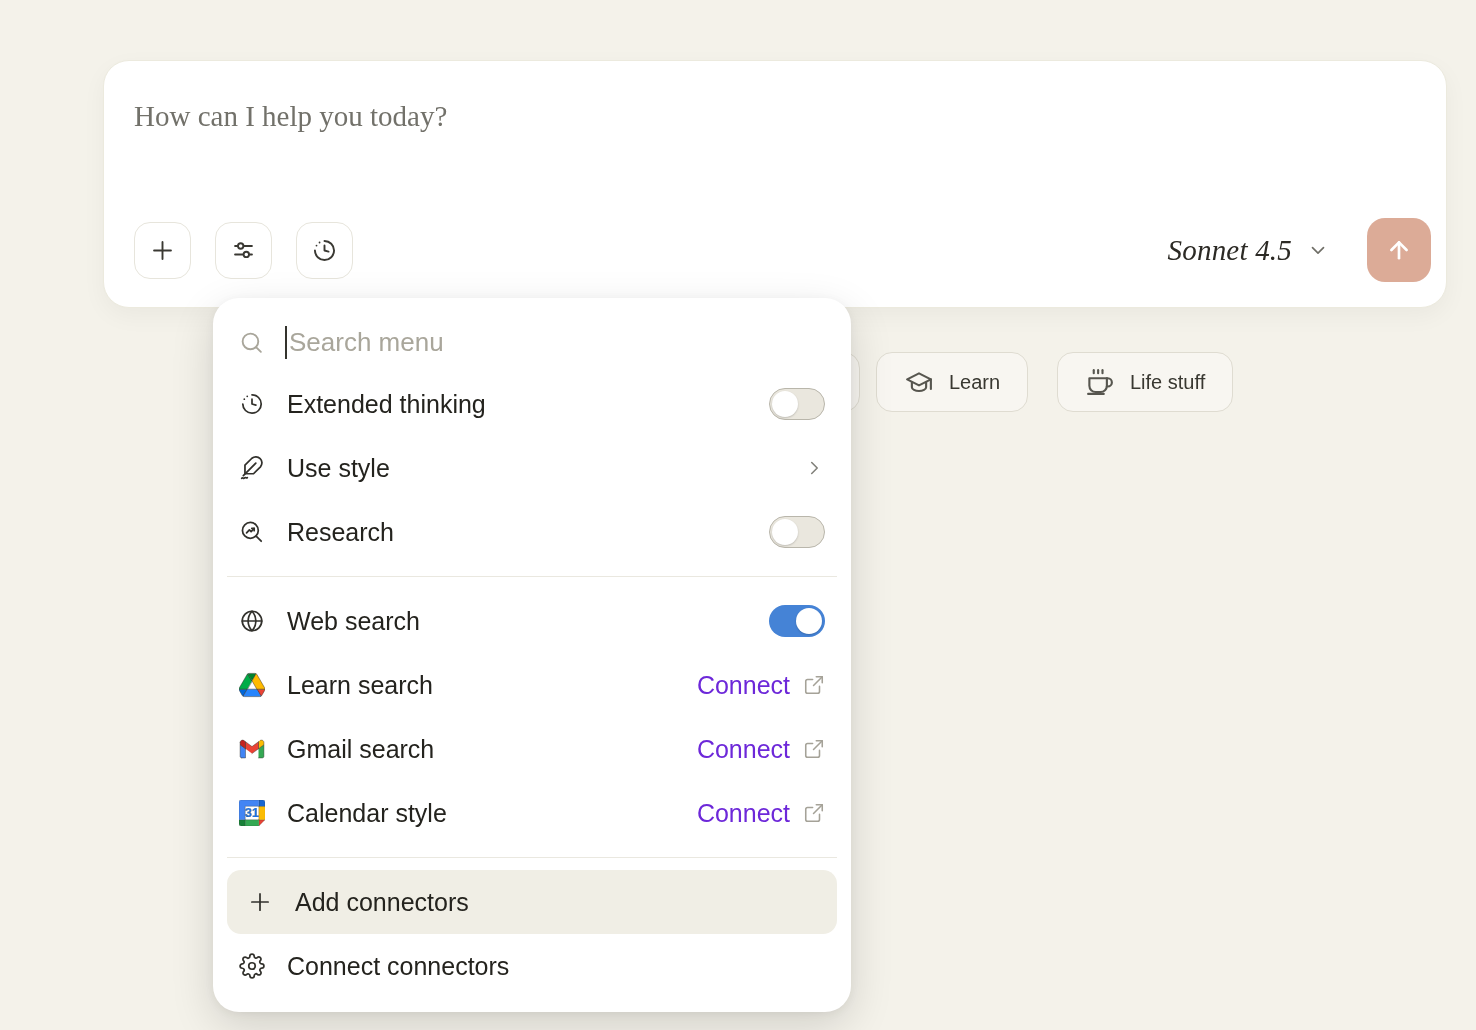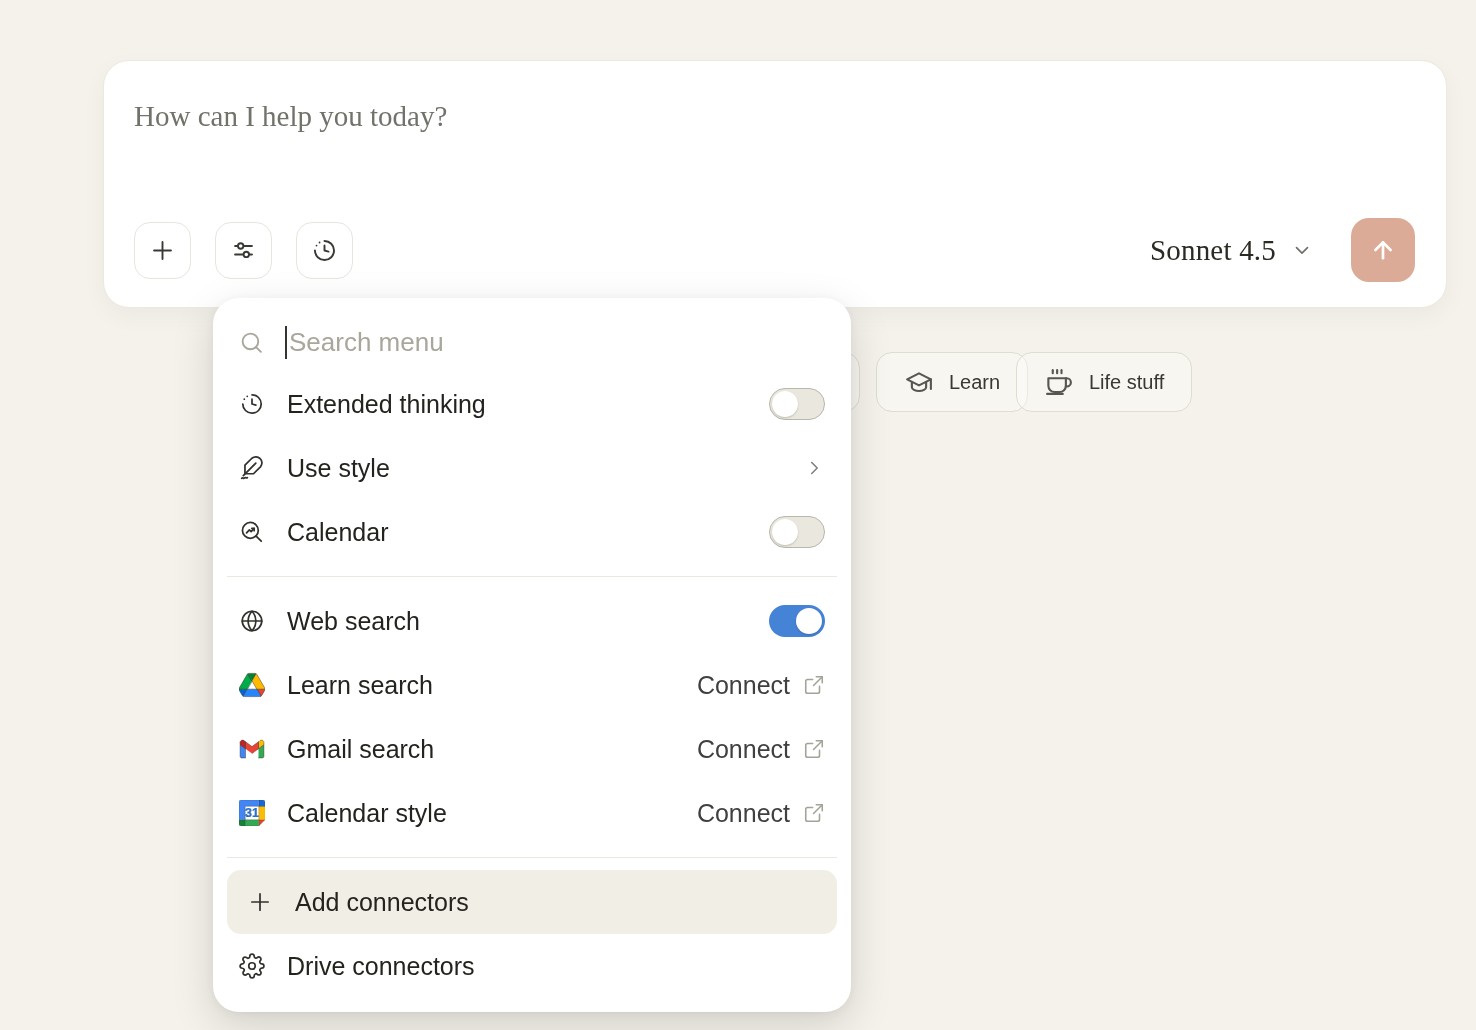--- a/index.html
+++ b/index.html
@@ -27,22 +27,22 @@
   }
   .composer textarea::placeholder { color:#72716a; opacity:1; }
   .toolbar-left { position:absolute; left:30px; top:161px; display:flex; gap:24px; }
   .icon-btn {
     width:57px; height:57px; background:#fff; border:1px solid #e7e5dc;
     border-radius:16px; display:flex; align-items:center; justify-content:center;
     cursor:pointer;
   }
   .icon-btn svg { width:27px; height:27px; stroke:#3a3933; fill:none; stroke-width:1.7; stroke-linecap:round; stroke-linejoin:round; }
   .composer-right {
-    position:absolute; right:31px; top:157px; height:64px;
-    display:flex; align-items:center; gap:38px;
+    position:absolute; right:15px; top:157px; height:64px;
+    display:flex; align-items:center; gap:38px;font-style:italic;
   }
   .model-select { display:flex; align-items:center; gap:15px; cursor:pointer; }
   .model-select .model-label {
     font-family:"Liberation Serif","DejaVu Serif",serif;
     font-size:29px; color:#2c2a25; letter-spacing:.2px;
   }
   .model-select svg { width:22px; height:22px; stroke:#6f6e67; fill:none; stroke-width:1.8; stroke-linecap:round; stroke-linejoin:round; }
   .send-btn {
     width:64px; height:64px; border-radius:18px; background:#dcab97; border:none;
     display:flex; align-items:center; justify-content:center; cursor:pointer;
@@ -57,21 +57,21 @@
     background:rgba(255,255,255,.35);
     font-size:20px; color:#393831; cursor:pointer; z-index:1;
   }
   .chip svg { width:30px; height:30px; stroke:#57564f; fill:none; stroke-width:1.7; stroke-linecap:round; stroke-linejoin:round; }
   .chip-partial {
     position:absolute; left:700px; top:352px; width:160px; height:60px;
     border:1px solid #dfdcd1; border-radius:16px; background:rgba(255,255,255,.35);
     z-index:1; cursor:pointer;
   }
   #chip-learn { left:876px; }
-  #chip-life  { left:1016px; }
+  #chip-life  { left:1057px; }
 
   
   .menu {
     position:absolute; left:213px; top:298px; width:638px;
     background:#ffffff; border-radius:26px;
     box-shadow:0 14px 44px rgba(0,0,0,.14), 0 2px 10px rgba(0,0,0,.05);
     padding:14px 0; z-index:5;
   }
   .search-row { position:relative; display:flex; align-items:center; height:60px; padding:0 26px; gap:20px; }
   .search-row svg { width:25px; height:25px; stroke:#a9a69b; fill:none; stroke-width:1.8; stroke-linecap:round; }
@@ -92,21 +92,21 @@
   .menu-item.highlight { background:#f0eee5; border-radius:14px; margin:0 14px; padding:0 20px; }
 
   .divider { height:1px; background:#eae8e0; margin:12px 14px; }
 
   .toggle { position:relative; width:56px; height:32px; border-radius:16px; flex:0 0 56px; cursor:pointer; }
   .toggle.off { background:#eae7de; border:1.5px solid #b9b6ab; }
   .toggle.off .knob { position:absolute; left:2px; top:1.5px; width:26px; height:26px; border-radius:50%; background:#fff; box-shadow:0 1px 2px rgba(0,0,0,.18); }
   .toggle.on { background:#4583d6; }
   .toggle.on .knob { position:absolute; right:3px; top:3px; width:26px; height:26px; border-radius:50%; background:#fff; box-shadow:0 1px 2px rgba(0,0,0,.18); }
 
-  .connect { display:flex; align-items:center; gap:13px; color:#404040; font-size:25px; cursor:pointer; }
+  .connect { display:flex; align-items:center; gap:13px; color:#6d28d9; font-size:25px; cursor:pointer; }
   .connect svg { width:22px; height:22px; stroke:#a5a298; fill:none; stroke-width:1.7; stroke-linecap:round; stroke-linejoin:round; }
 </style>
 </head>
 <body>
 
 <div class="stage">
 
   <div class="composer">
     <textarea placeholder="How can I help you today?" style=""></textarea>
 
@@ -212,21 +212,21 @@
       </svg>
     </div>
 
     <div class="menu-item">
       <svg class="mi-icon" viewBox="0 0 24 24">
         <circle cx="10.5" cy="10.5" r="7.3"></circle>
         <line x1="15.8" y1="15.8" x2="20.5" y2="20.5"></line>
         <polyline points="7 12.8 9.6 10 11.2 11.6 14 8.6"></polyline>
         <polyline points="11.8 8.6 14 8.6 14 10.8"></polyline>
       </svg>
-      <span>Calendar</span>
+      <span>Research</span>
       <span class="grow"></span>
       <span class="toggle off">
           <span class="knob"></span>
         </span>
     </div>
 
     <div class="divider"></div>
 
     <div class="menu-item">
       <svg class="mi-icon" viewBox="0 0 24 24">
@@ -313,17 +313,17 @@
           <line x1="4.5" y1="12" x2="19.5" y2="12"></line>
       </svg>
       <span>Add connectors</span>
     </div>
 
     <div class="menu-item">
       <svg class="mi-icon" viewBox="0 0 24 24">
         <circle cx="12" cy="12" r="3"></circle>
         <path d="M19.4 15a1.65 1.65 0 0 0 .33 1.82l.06.06a2 2 0 0 1 0 2.83 2 2 0 0 1-2.83 0l-.06-.06a1.65 1.65 0 0 0-1.82-.33 1.65 1.65 0 0 0-1 1.51V21a2 2 0 0 1-2 2 2 2 0 0 1-2-2v-.09A1.65 1.65 0 0 0 9 19.4a1.65 1.65 0 0 0-1.82.33l-.06.06a2 2 0 0 1-2.83 0 2 2 0 0 1 0-2.83l.06-.06a1.65 1.65 0 0 0 .33-1.82 1.65 1.65 0 0 0-1.51-1H3a2 2 0 0 1-2-2 2 2 0 0 1 2-2h.09A1.65 1.65 0 0 0 4.6 9a1.65 1.65 0 0 0-.33-1.82l-.06-.06a2 2 0 0 1 0-2.83 2 2 0 0 1 2.83 0l.06.06a1.65 1.65 0 0 0 1.82.33H9a1.65 1.65 0 0 0 1-1.51V3a2 2 0 0 1 2-2 2 2 0 0 1 2 2v.09a1.65 1.65 0 0 0 1 1.51 1.65 1.65 0 0 0 1.82-.33l.06-.06a2 2 0 0 1 2.83 0 2 2 0 0 1 0 2.83l-.06.06a1.65 1.65 0 0 0-.33 1.82V9a1.65 1.65 0 0 0 1.51 1H21a2 2 0 0 1 2 2 2 2 0 0 1-2 2h-.09a1.65 1.65 0 0 0-1.51 1z"></path>
       </svg>
-      <span>Drive connectors</span>
+      <span>Connect connectors</span>
     </div>
 
   </div>
 </div>
 
 </body></html>

